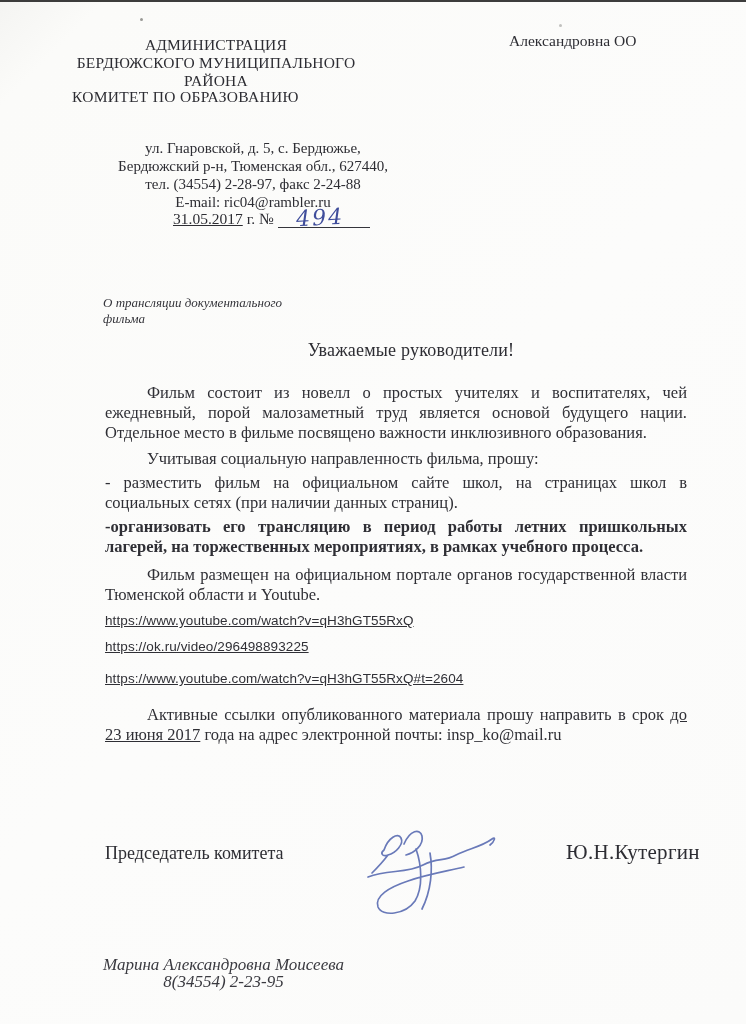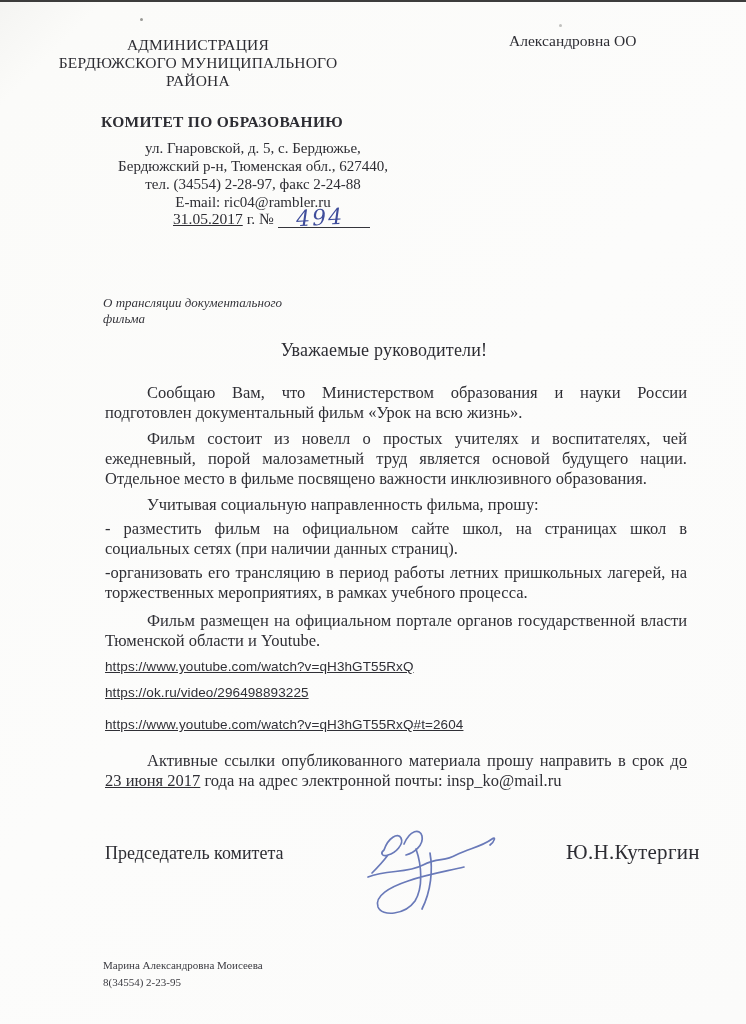--- a/index.html
+++ b/index.html
@@ -10,68 +10,68 @@
     background:linear-gradient(135deg,#f4f4f2 0%, #fbfbf9 6%, #fcfcfb 50%, #fbfbfa 100%);
     color:#2d2d33;
   }
   .scan-edge-top { position:absolute; top:0; left:0; width:746px; height:2px; background:#1b1b1b; opacity:.85; }
   .speck { position:absolute; width:3px; height:3px; border-radius:50%; background:#9a9a96; }
   .speck.s1 { left:140px; top:18px; }
   .speck.s2 { left:559px; top:24px; opacity:.6; }
 
   .recipient { position:absolute; left:509px; top:32px; font-size:15.5px; }
 
-  .org-block { position:absolute; left:42px; top:36px; width:312px; text-align:center;
+  .org-block { position:absolute; left:60px; top:36px; width:312px; text-align:center;
                font-size:15.5px; line-height:18px; letter-spacing:.2px; }
-  .committee { position:absolute; left:72px; top:113px; width:300px; text-align:center;
-               font-size:15.5px; font-weight:bold; letter-spacing:.3px; }
+  .committee { position:absolute; left:72px; top:88px; width:300px; 
+               font-size:15.5px; font-weight:normal; letter-spacing:.3px; }
 
   .address-block { position:absolute; left:103px; top:139px; width:300px; text-align:center;
                    font-size:15px; line-height:18px; }
 
   .date-line { position:absolute; left:173px; top:210px; font-size:15.5px; }
   .date-line .u { text-decoration:underline; }
   .num-blank { display:inline-block; width:92px; border-bottom:1.4px solid #35353b;
                position:relative; height:18px; vertical-align:bottom; }
   .handwritten { position:absolute; left:18px; bottom:-3px; font-size:22px; font-style:italic;
                  color:#3f4d9b; letter-spacing:2px; transform:rotate(-3deg);
                  font-family:"DejaVu Serif",serif; }
   .ref-line { position:absolute; left:173px; top:232px; font-size:15.5px; }
   .ref-line .u { text-decoration:underline; }
   .blank { display:inline-block; border-bottom:1.4px solid #35353b; height:16px; vertical-align:bottom; }
   .blank.b1 { width:44px; margin-right:10px; }
   .blank.b2 { width:104px; }
 
   .subject { position:absolute; left:103px; top:295px; width:195px;
              font-size:13px; font-style:italic; line-height:15.5px; color:#34343a; }
 
-  .salutation { position:absolute; left:93px; top:340px; width:582px; text-align:center;
+  .salutation { position:absolute; left:120px; top:340px; width:582px; text-align:center;
                 font-size:18px; letter-spacing:.2px; }
 
   .body-block { position:absolute; left:105px; top:383px; width:582px;
                 font-size:16.5px; line-height:20px; text-align:justify; color:#2f2f35; }
   .body-block p.ind { text-indent:42px; }
   .body-block p { margin-bottom:6px; }
   .body-block p.p3 { margin-bottom:4px; }
   .body-block p.p4 { margin-bottom:4px; }
-  .body-block p.p5 { margin-bottom:8px; }
+  .body-block p.p5 { margin-bottom:8px;font-weight:bold; }
   .link { font-family:"Liberation Sans","DejaVu Sans",sans-serif; font-size:13.5px;
           text-decoration:underline; text-align:left; color:#303036; letter-spacing:.1px; }
   .link.l1 { }
   .link.l2 { margin-bottom:12px; }
   .link.l3 { margin-bottom:16px; }
   .closing { text-indent:42px; }
   .closing .u { text-decoration:underline; }
 
   .position-title { position:absolute; left:105px; top:843px; font-size:18px; }
   .signer-name { position:absolute; left:566px; top:840px; font-size:21px; font-weight:normal; letter-spacing:.3px; }
   .signature-svg { position:absolute; left:338px; top:808px; }
 
-  .footer-block { position:absolute; left:103px; top:957px; font-size:11px; 
-                  line-height:16.5px; color:#3a3a40; }
+  .footer-block { position:absolute; left:103px; top:957px; font-size:17px; font-style:italic;
+                  line-height:16.5px; color:#3a3a40;text-align:center; }
 </style>
 </head>
 <body>
 
 <div class="page">
   <div class="scan-edge-top"></div>
   <div class="speck s1"></div>
   <div class="speck s2"></div>
 
   <div class="recipient">Александровна ОО</div>
@@ -92,21 +92,20 @@
   </div>
 
   <div class="date-line"><span class="u">31.05.2017</span><span> г. № </span><span class="num-blank"><span class="handwritten">494</span></span></div>
 
 
   <div class="subject">О трансляции документального фильма</div>
 
   <div class="salutation">Уважаемые руководители!</div>
 
   <div class="body-block">
-    <p class="ind p1">Сообщаю Вам, что Министерством образования и науки России подготовлен документальный фильм «Урок на всю жизнь».</p>
     <p class="ind p2">Фильм состоит из новелл о простых учителях и воспитателях, чей ежедневный, порой малозаметный труд является основой будущего нации. Отдельное место в фильме посвящено важности инклюзивного образования.</p>
     <p class="ind p3">Учитывая социальную направленность фильма, прошу:</p>
     <p class="p4">- разместить фильм на официальном сайте школ, на страницах школ в социальных сетях (при наличии данных страниц).</p>
     <p class="p5">-организовать его трансляцию в период работы летних пришкольных лагерей, на торжественных мероприятиях, в рамках учебного процесса.</p>
     <p class="ind p6">Фильм размещен на официальном портале органов государственной власти Тюменской области и Youtube.</p>
     <p class="link l1">https://www.youtube.com/watch?v=qH3hGT55RxQ</p>
     <p class="link l2">https://ok.ru/video/296498893225</p>
     <p class="link l3">https://www.youtube.com/watch?v=qH3hGT55RxQ#t=2604</p>
     <p class="closing"><span>Активные ссылки опубликованного материала прошу направить в срок </span><span class="u">до 23 июня 2017</span><span> года на адрес электронной почты: insp_ko@mail.ru</span></p>
   </div>

